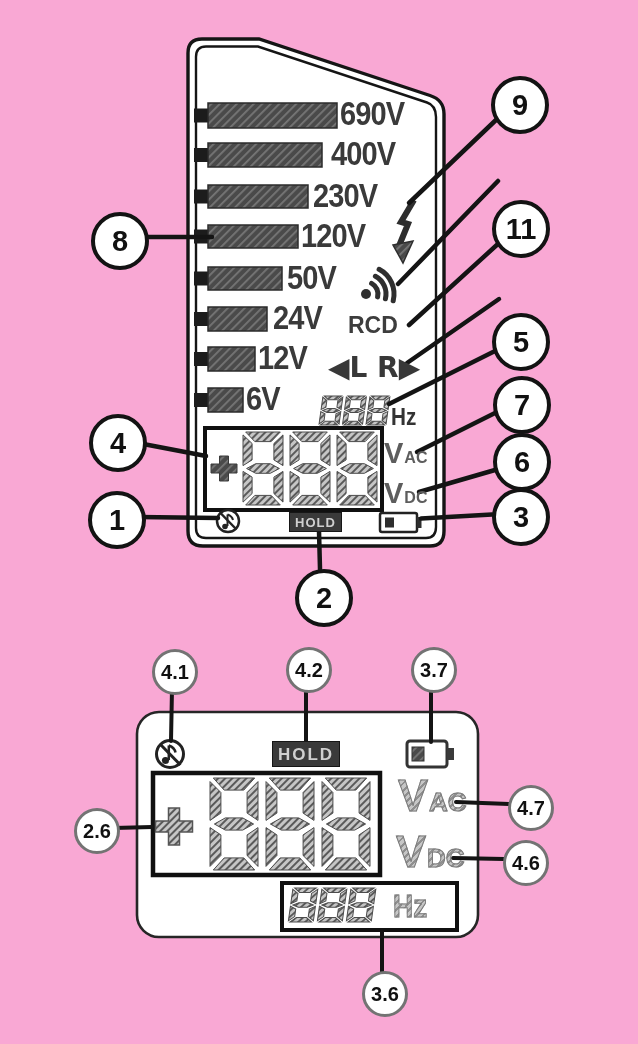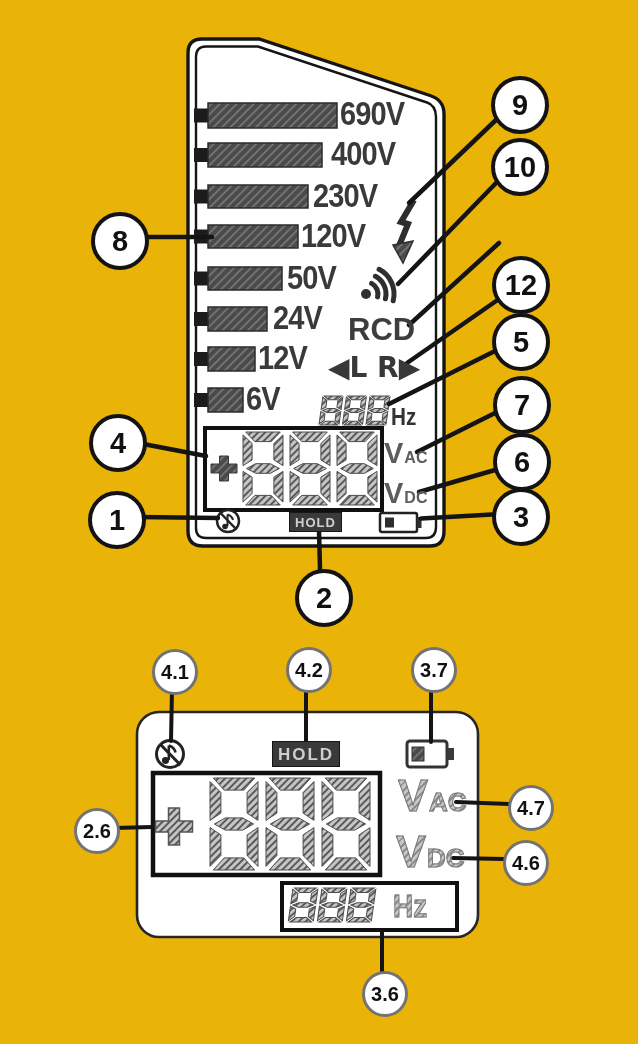--- a/index.html
+++ b/index.html
@@ -1,22 +1,22 @@
 <!DOCTYPE html>
 <html><head>
 <meta charset="utf-8">
 <style>
   html,body{margin:0;padding:0;background:#ffffff;}
-  #canvas{position:relative;width:638px;height:1044px;background:#eab308;overflow:hidden;
+  #canvas{position:relative;width:638px;height:1044px;background:#f9a8d4;overflow:hidden;
           font-family:"Liberation Sans", sans-serif;}
   #gfx{position:absolute;left:0;top:0;z-index:1;}
   .txt{position:absolute;z-index:2;line-height:1;white-space:nowrap;}
   .vlabel{font-weight:bold;font-size:33px;color:#3a3a3a;letter-spacing:-1px;
           transform:scaleX(0.88);transform-origin:left top;}
-  .rcd{font-weight:bold;font-size:31px;color:#3d3d3d;}
+  .rcd{font-weight:bold;font-size:23px;color:#3d3d3d;}
   .lr{font-weight:bold;font-size:28px;color:#383838;font-family:"DejaVu Sans", sans-serif;}
   .hz-top{font-weight:bold;font-size:23px;color:#333;transform:scaleX(0.9);transform-origin:left top;}
   .vacdc-top{display:flex;align-items:baseline;color:#5d5d5d;font-weight:bold;}
   .vacdc-top .big{font-size:29px;}
   .vacdc-top .sub{font-size:16px;margin-left:1px;}
   .vacdc-bot{display:flex;align-items:baseline;font-weight:bold;}
   .vacdc-bot .big{font-size:45px;}
   .vacdc-bot .sub{font-size:26px;margin-left:1px;}
   .hatchtxt{background:repeating-linear-gradient(135deg,#8f8f8f 0 2px,#c6c6c6 2px 5px);
             -webkit-background-clip:text;background-clip:text;color:transparent;
@@ -272,22 +272,21 @@
 
 <div class="callout co-top" style="left:88px;top:491px">1</div>
 <div class="callout co-top" style="left:295px;top:569px">2</div>
 <div class="callout co-top" style="left:492px;top:488px">3</div>
 <div class="callout co-top" style="left:89px;top:414px">4</div>
 <div class="callout co-top" style="left:492px;top:313px">5</div>
 <div class="callout co-top" style="left:493px;top:433px">6</div>
 <div class="callout co-top" style="left:493px;top:376px">7</div>
 <div class="callout co-top" style="left:91px;top:212px">8</div>
 <div class="callout co-top" style="left:491px;top:76px">9</div>
-<div class="callout co-top" style="left:491px;top:138px">10</div>
-<div class="callout co-top" style="left:492px;top:256px">12</div>
+<div class="callout co-top" style="left:492px;top:200px">11</div>
 
 <div class="txt hold hold-bot">
       <span>HOLD</span>
     </div>
 
 <div class="txt vacdc-bot hatchtxt" style="left:398px;top:773px">
   <span class="big">V</span>
       <span class="sub">AC</span>
 </div>
 <div class="txt vacdc-bot hatchtxt" style="left:396px;top:829px">

